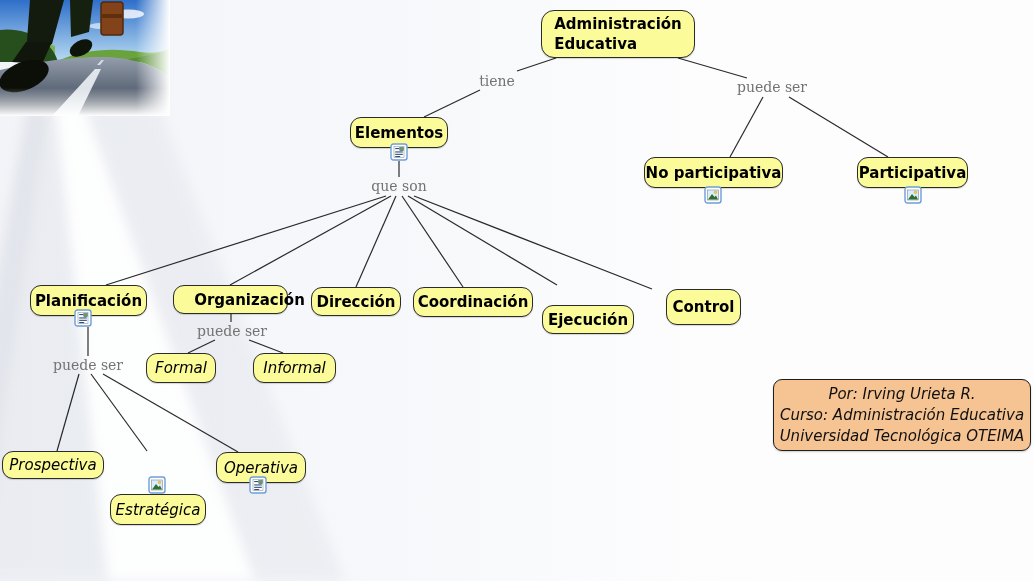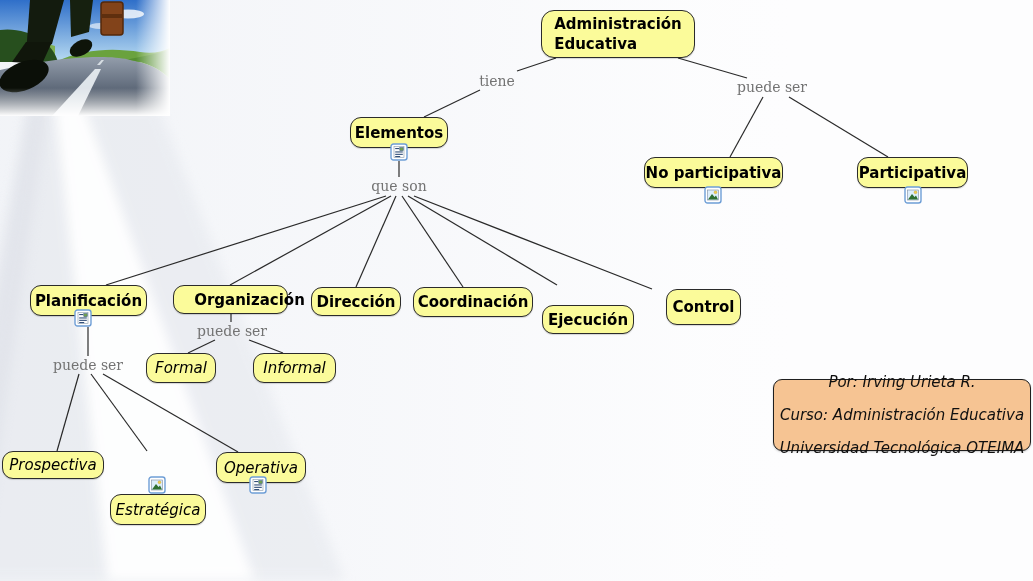--- a/index.html
+++ b/index.html
@@ -35,21 +35,20 @@
     font-size:14px;color:#737373;white-space:nowrap;
   }
   .credit{
     position:absolute;box-sizing:border-box;
     background:var(--credit-fill,#f6c493);
     border:1.6px solid var(--credit-border,#1f1f1f);
     border-radius:9px;
     display:flex;flex-direction:column;align-items:center;justify-content:center;
     font-style:italic;font-size:15px;line-height:21px;color:#101010;text-align:center;
     box-shadow:0 1px 2px rgba(0,0,0,0.2);
-    gap:12px;
   }
   .res-icon{position:absolute;}
 </style>
 </head>
 <body>
 
 <div class="canvas">
 
   <div class="bg-wash"></div>
 

